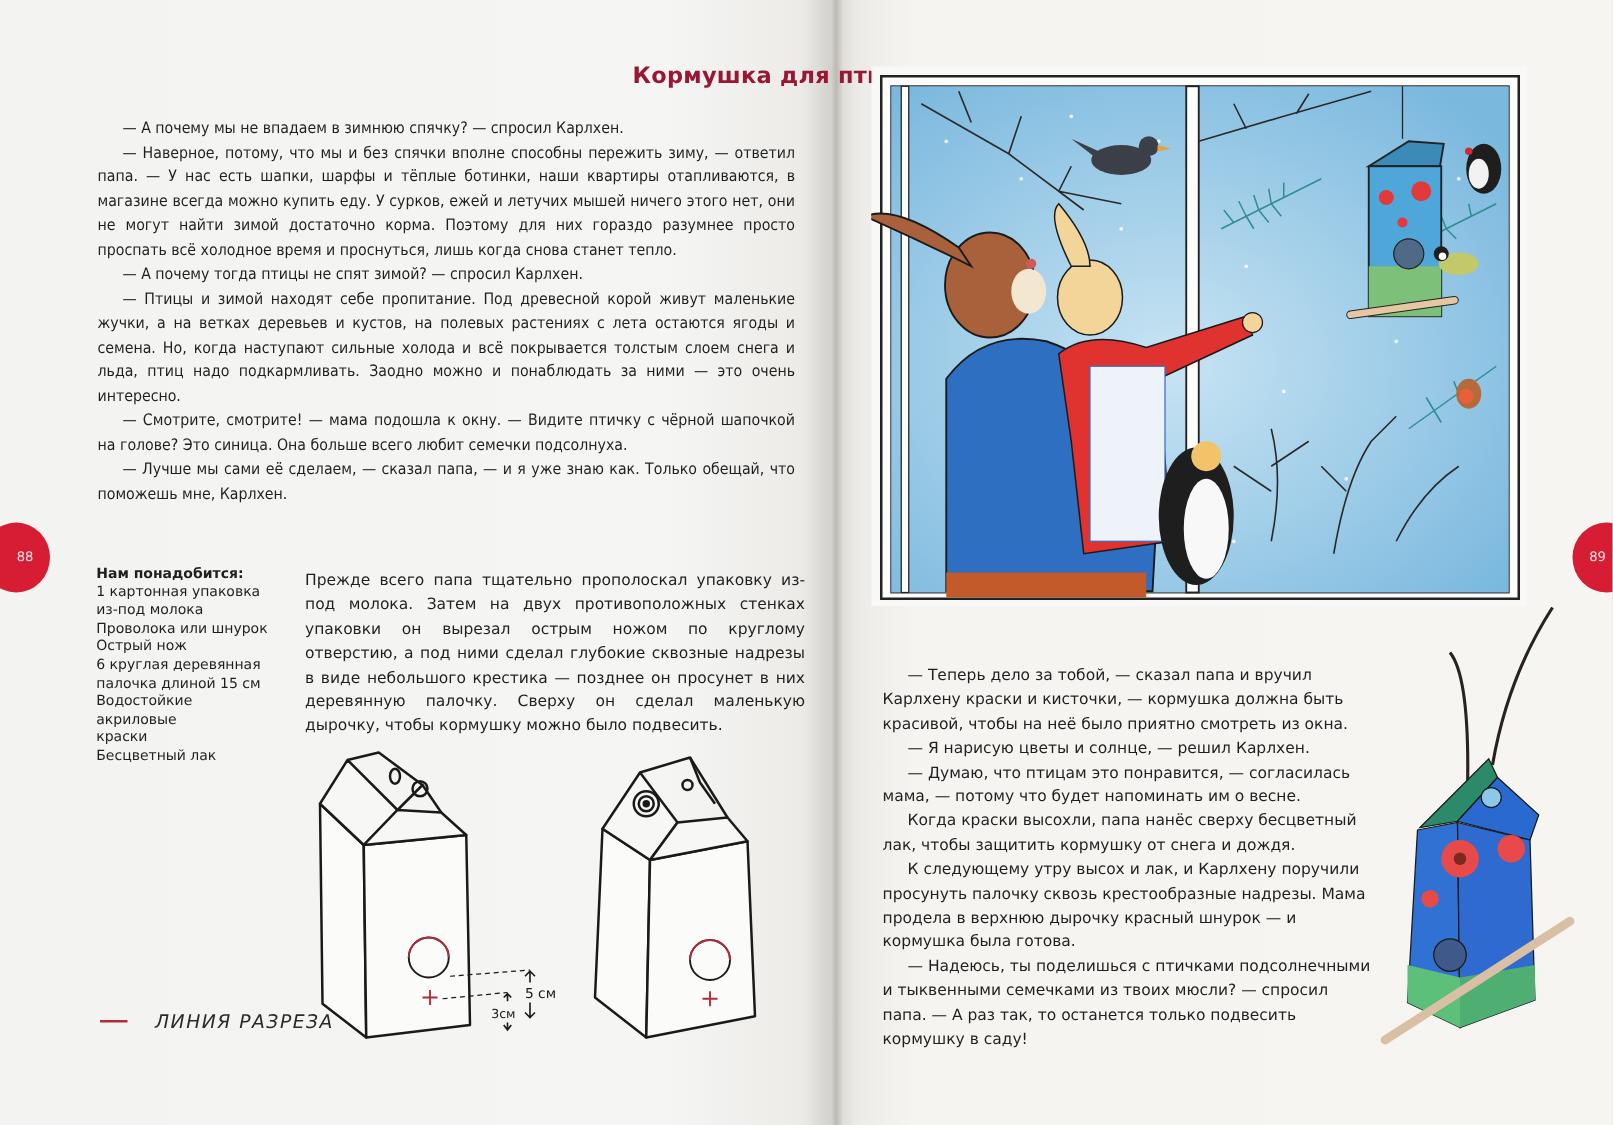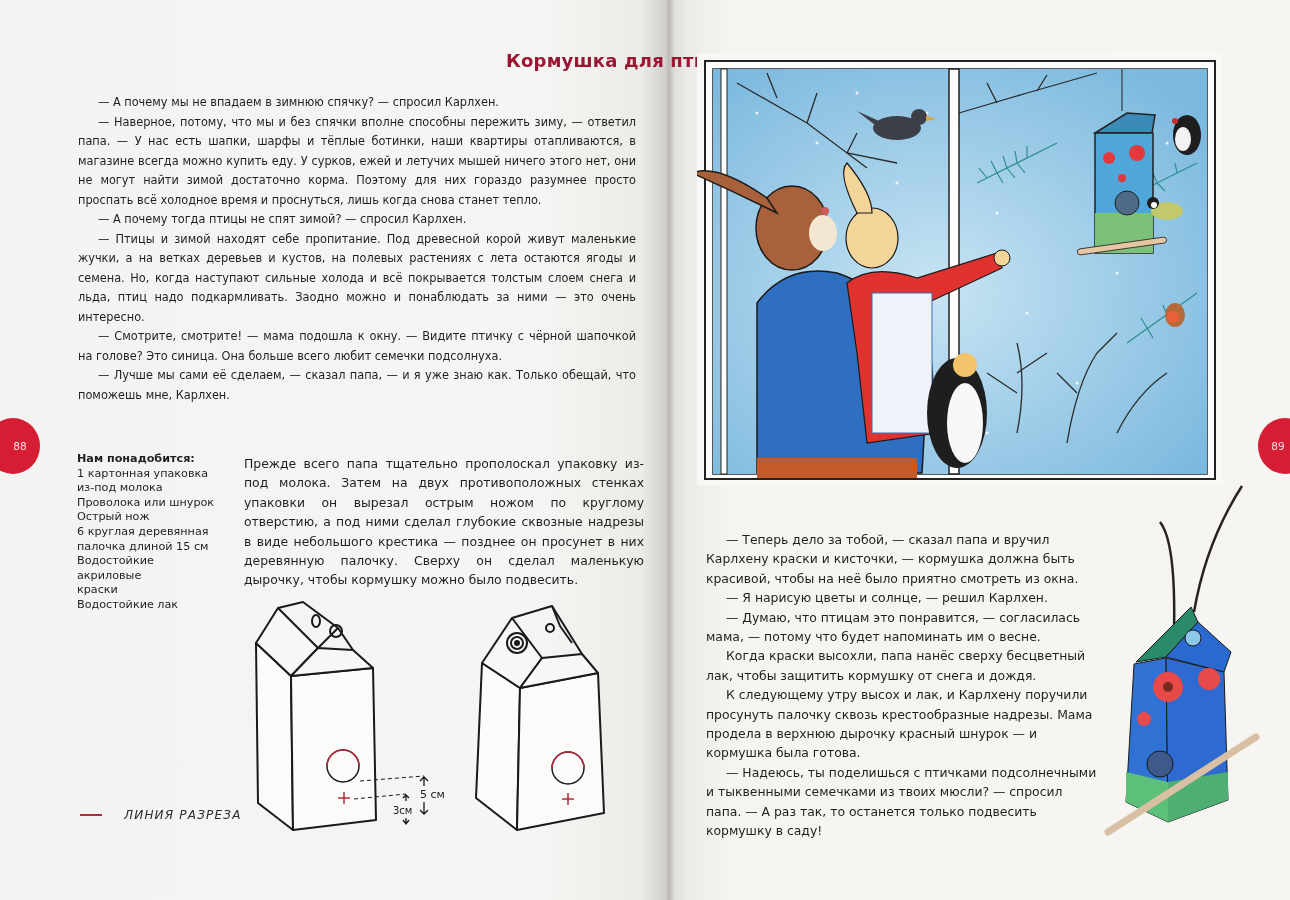--- a/index.html
+++ b/index.html
@@ -61,21 +61,21 @@
     position: absolute; left: 244px; top: 454px; width: 400px;
     font-size: 12.4px; line-height: 19.4px; color: #1f1f1f;
     text-align: justify;
   }
   .steps p { margin: 0; }
 
   .legend {
     position: absolute; left: 80px; top: 808px; display: flex; align-items: center;
   }
   .legend .swatch { width: 22px; height: 2px; background: #b22a3b; margin-right: 22px; }
-  .legend .label { font-size: 12px; letter-spacing: 1.2px; color: #2a2a2a; font-style: italic; }
+  .legend .label { font-size: 15px; letter-spacing: 1.2px; color: #2a2a2a; font-style: italic; }
 
   .diagram { position: absolute; }
   .carton-a { left: 248px; top: 598px; width: 210px; height: 236px; }
   .carton-b { left: 472px; top: 598px; width: 150px; height: 236px; }
 
   .illustration {
     position: absolute; left: 697px; top: 53px; width: 525px; height: 432px;
   }
 
   .prose-right {
@@ -110,21 +110,21 @@
   <div class="head">Нам понадобится:</div>
   <ul>
     <li>1 картонная упаковка</li>
     <li>из-под молока</li>
     <li>Проволока или шнурок</li>
     <li>Острый нож</li>
     <li>6 круглая деревянная</li>
     <li>палочка длиной 15 см</li>
     <li>Водостойкие акриловые</li>
     <li>краски</li>
-    <li>Водостойкие лак</li>
+    <li>Бесцветный лак</li>
   </ul>
 </div>
 
 <div class="steps">
   <p>Прежде всего папа тщательно прополоскал упаковку из-под молока. Затем на двух противоположных стенках упаковки он вырезал острым ножом по круглому отверстию, а под ними сделал глубокие сквозные надрезы в виде небольшого крестика — позднее он просунет в них деревянную палочку. Сверху он сделал маленькую дырочку, чтобы кормушку можно было подвесить.</p>
 </div>
 
 <svg class="diagram carton-a" viewBox="0 0 210 236">
   <g fill="none" stroke="#1a1a1a" stroke-width="2" stroke-linejoin="round">
     <polygon points="8,45 10,205 45,232 43,78" fill="#fbfbfa"></polygon>

